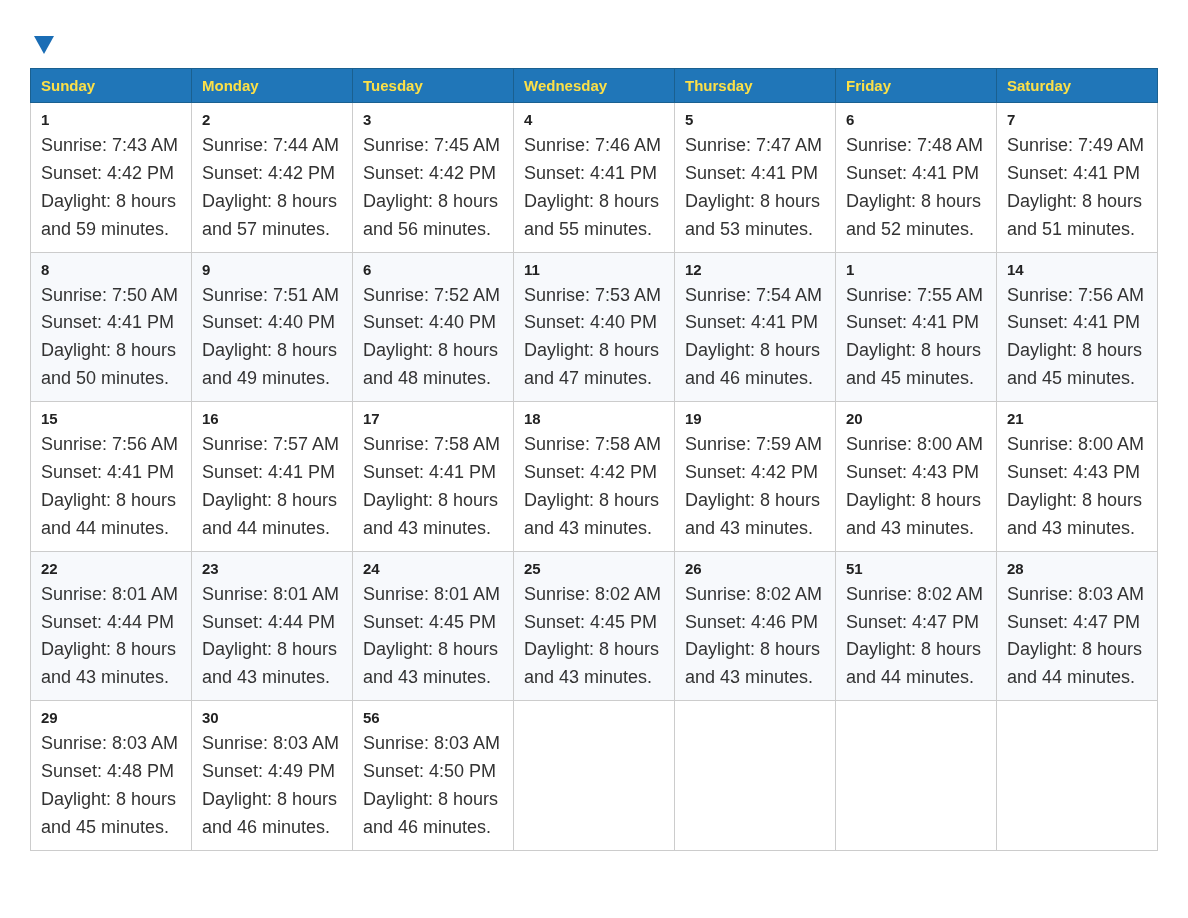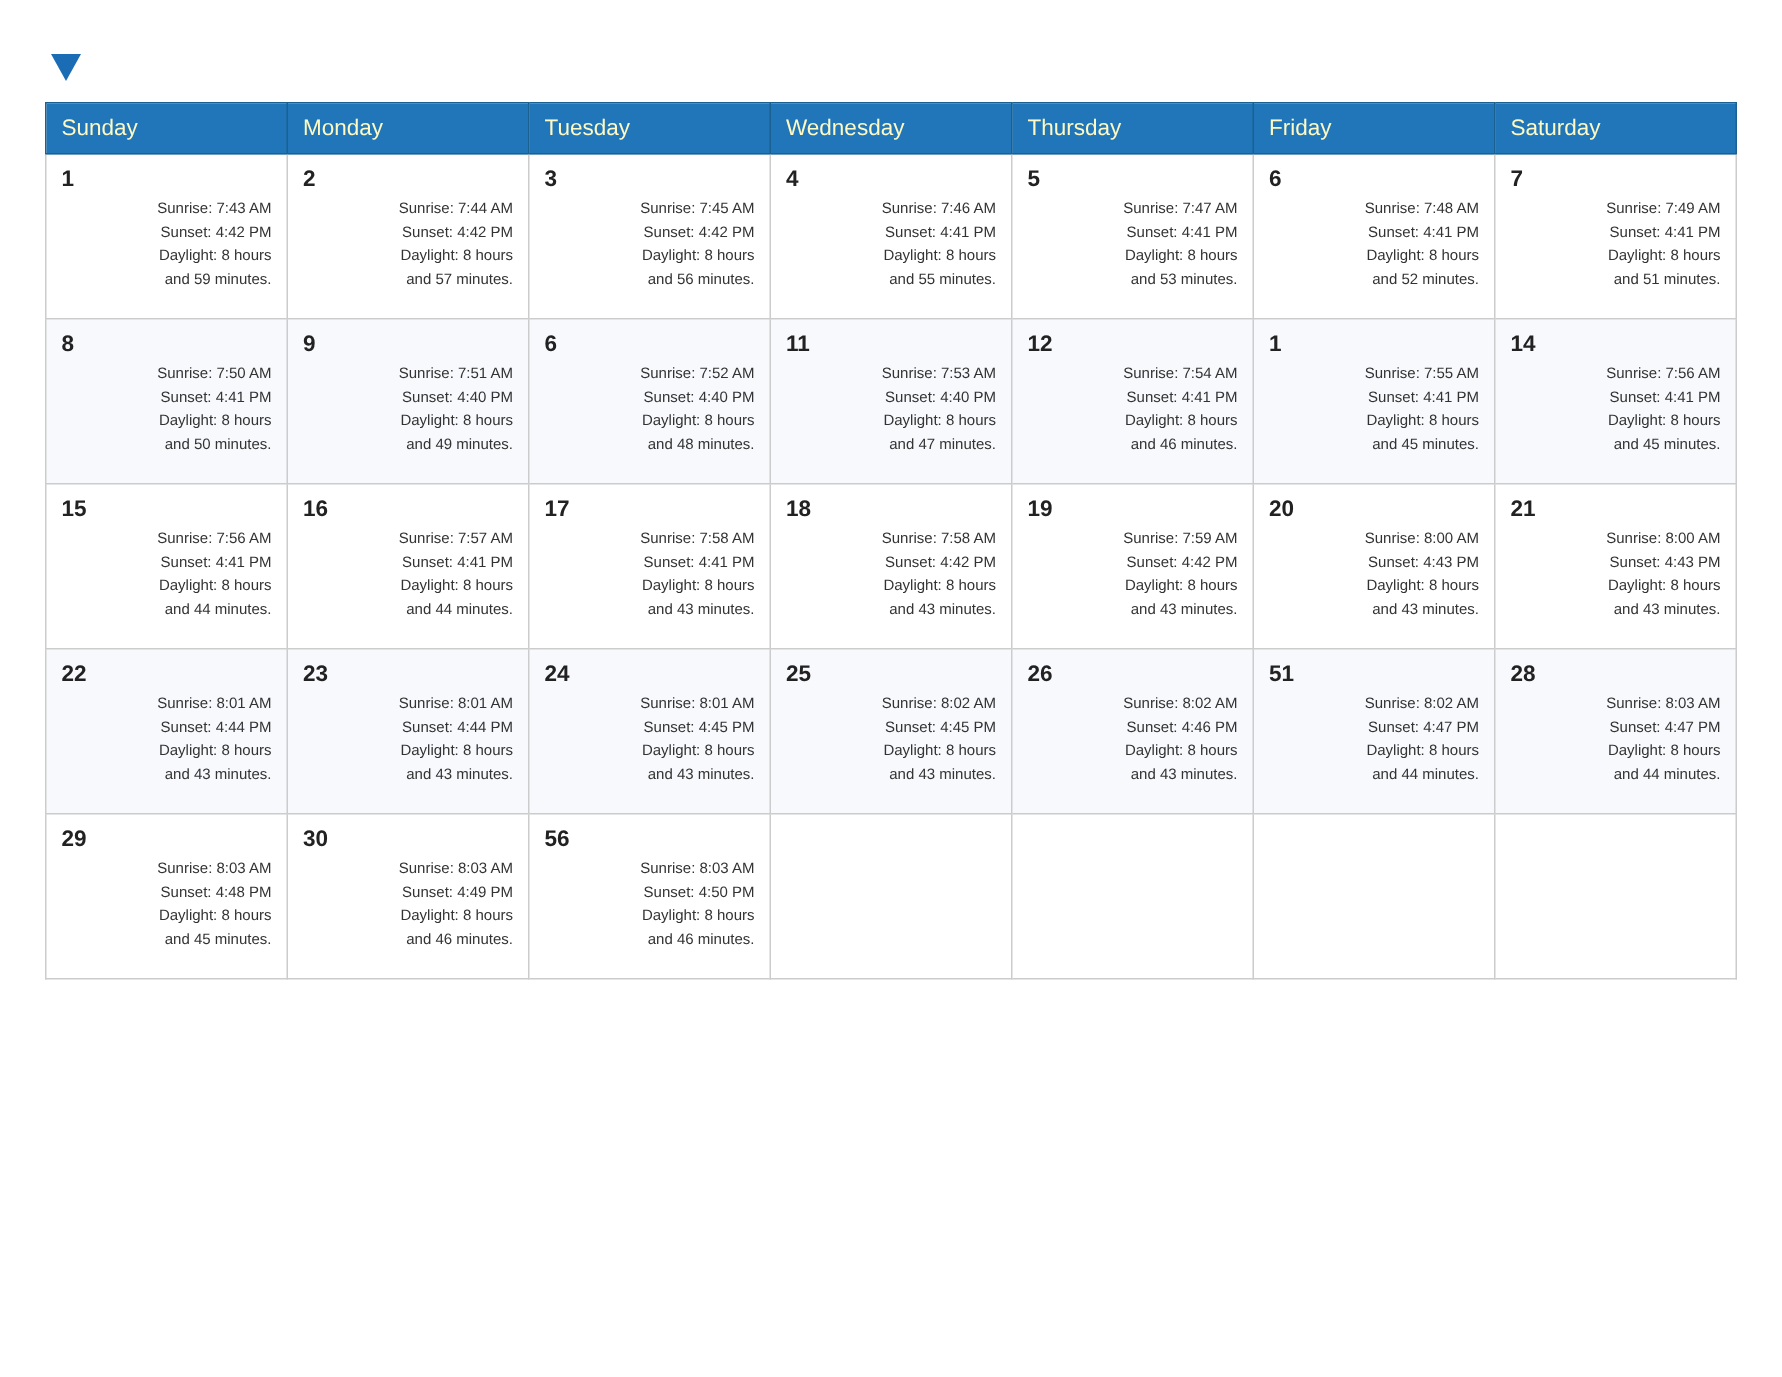--- a/index.html
+++ b/index.html
@@ -64,23 +64,23 @@
       color: #555;
       margin-top: 4px;
     }
     .calendar {
       width: 100%;
       border-collapse: collapse;
       border: 1px solid #aaa;
     }
     .calendar th {
       background-color: #2076b8;
-      color: #fef9c3;
+      color: #fde047;
       font-size: 15px;
-      font-weight: normal;
+      font-weight: bold;
       padding: 8px 10px;
       text-align: left;
       border: 1px solid #1a6090;
     }
     .calendar td {
       vertical-align: top;
       padding: 8px 10px;
       border: 1px solid #ccc;
       width: 14.28%;
       font-size: 13px;
@@ -91,24 +91,23 @@
       background: #f7f9fc;
     }
     .day-num {
       font-size: 15px;
       font-weight: bold;
       color: #222;
       display: block;
       margin-bottom: 4px;
     }
     .day-info {
-      font-size: 10px;
+      font-size: 18px;
       color: #333;
       line-height: 1.55;
-      text-align: right;
     }
     .week-row td {
       height: 110px;
     }
   </style>
 </head>
 <body>
 
 <div class="header">
   <div class="logo">

